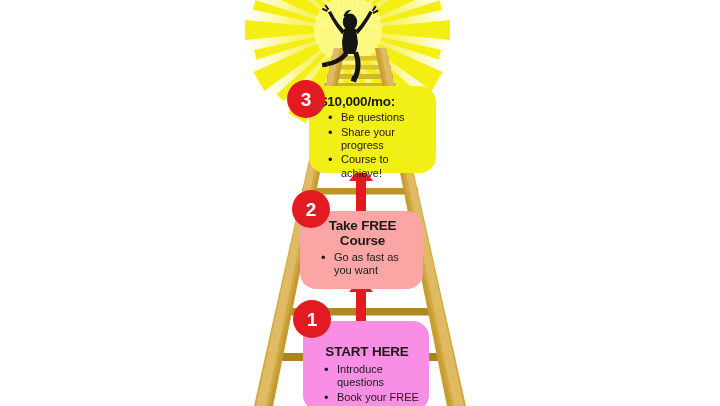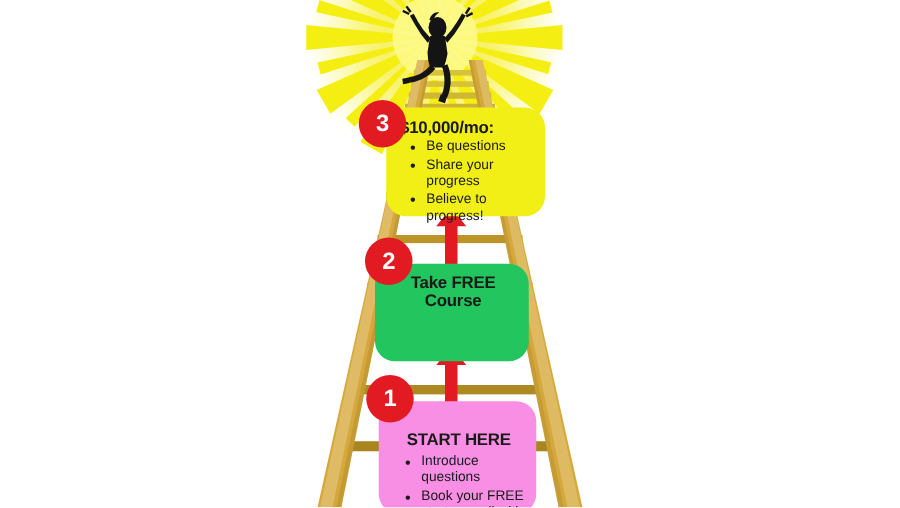--- a/index.html
+++ b/index.html
@@ -99,21 +99,21 @@
   #card-3 .title-line-2 { display: block; }
   #card-3 li { font-size: 11px; }
   #card-3 ul { padding-left: 21px; }
 
   
   #card-2 {
     left: 300px;
     top: 211px;
     width: 123px;
     height: 78px;
-    background: #22c55e;
+    background: #fca5a5;
   }
   #card-2 .card-title { font-size: 13.5px; text-align: center; display: block; }
   #card-2 li { font-size: 11px; }
   #card-2 ul { padding-left: 23px; margin-top: 3px; }
 
   
   #card-1 {
     left: 303px;
     top: 321px;
     width: 126px;
@@ -307,27 +307,28 @@
     <polygon points="13,0 25,15 18,15 18,46 8,46 8,15 1,15" fill="#e21b22"></polygon>
   </svg>
 
   <div class="card" id="card-3">
     <div class="card-title">
       <span>$10,000/mo:</span>
     </div>
     <ul>
       <li>Be questions</li>
       <li>Share your progress</li>
-      <li>Believe to progress!</li>
+      <li>Course to achieve!</li>
     </ul>
   </div>
 
   <div class="card" id="card-2">
     <span class="card-title">Take FREE Course</span>
     <ul>
+      <li>Go as fast as you want</li>
     </ul>
   </div>
 
   <div class="card" id="card-1">
     <span class="card-title">START HERE</span>
     <ul>
       <li>Introduce questions</li>
       <li>Book your FREE strategy call with me</li>
     </ul>
   </div>

